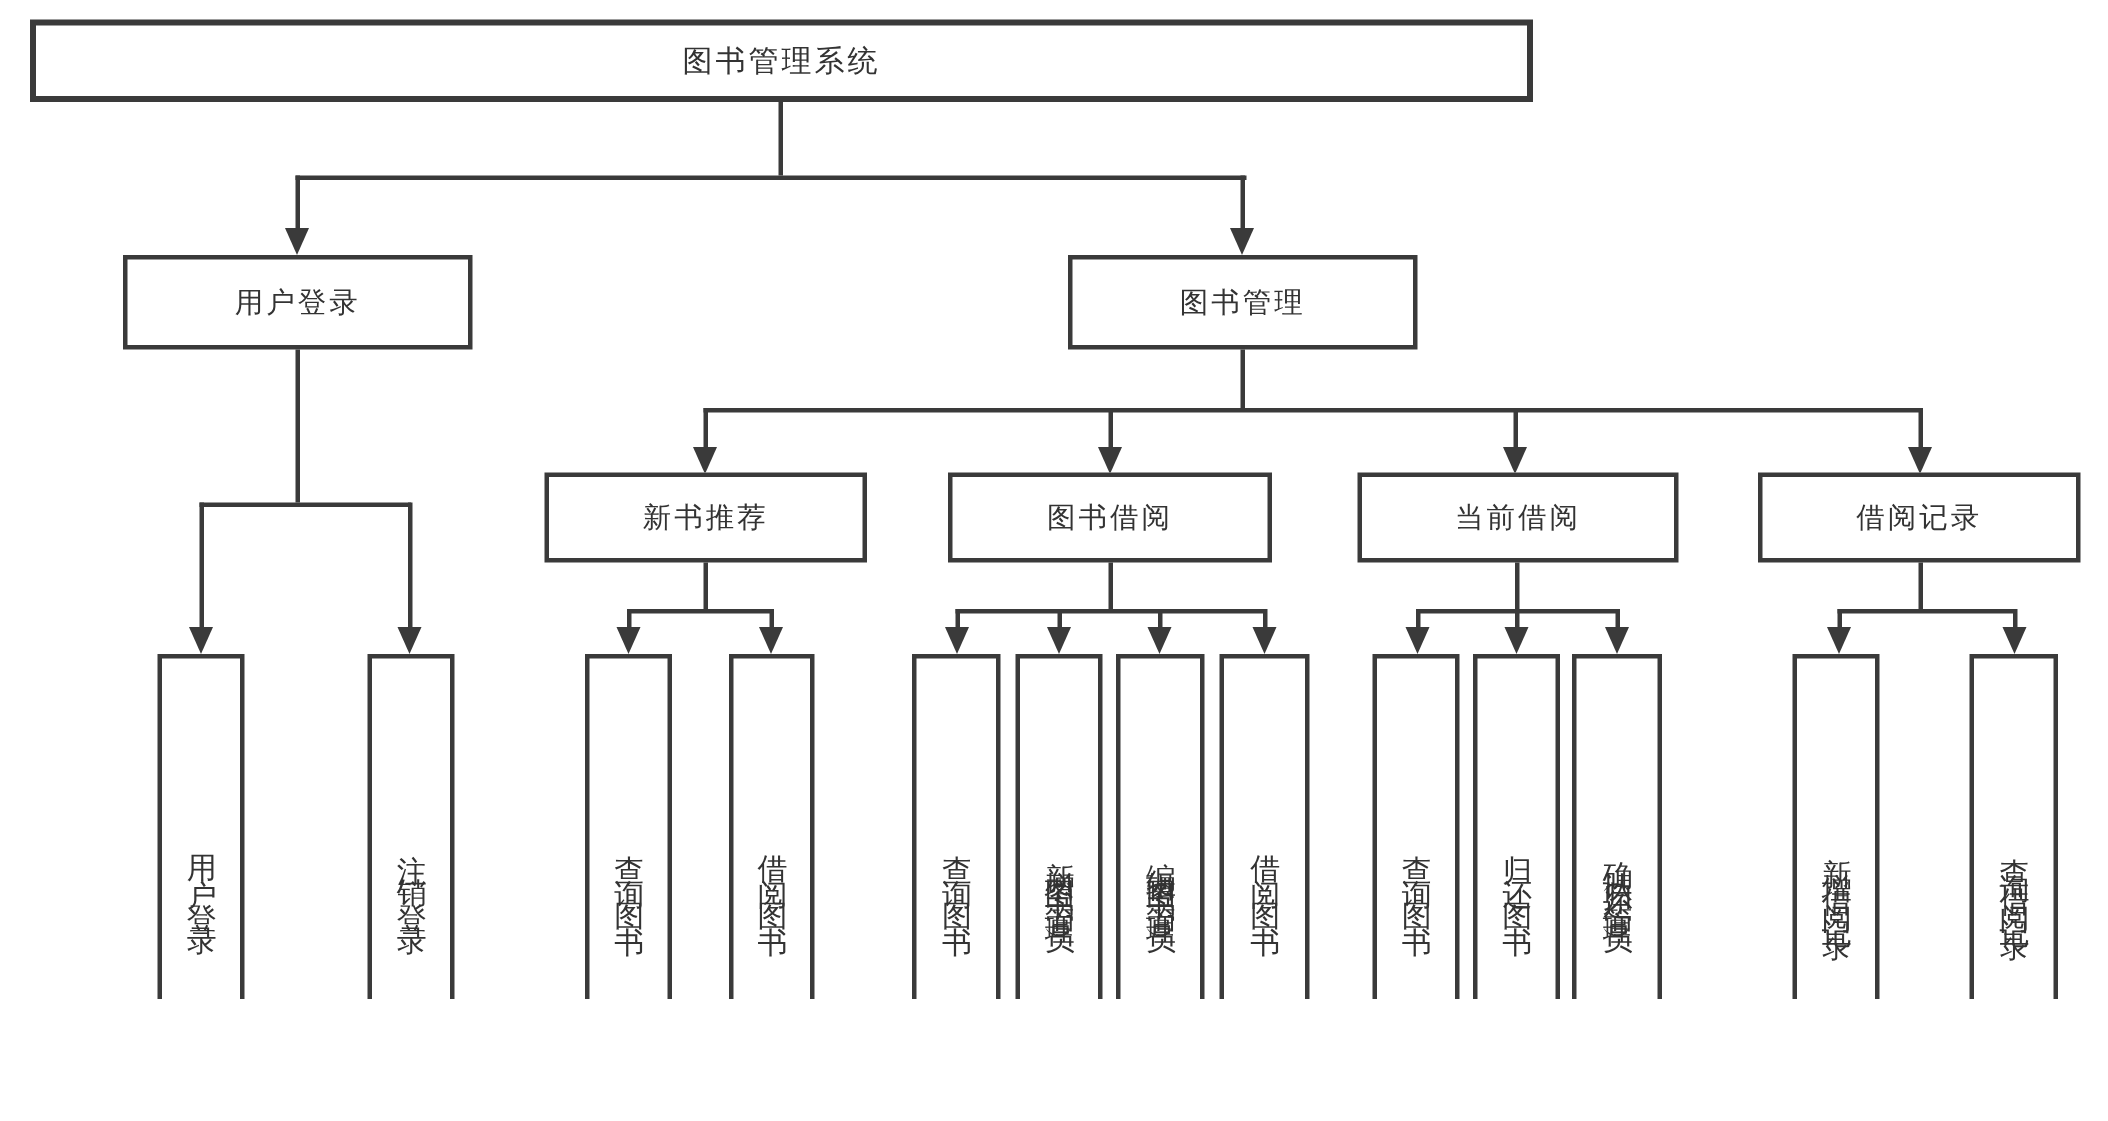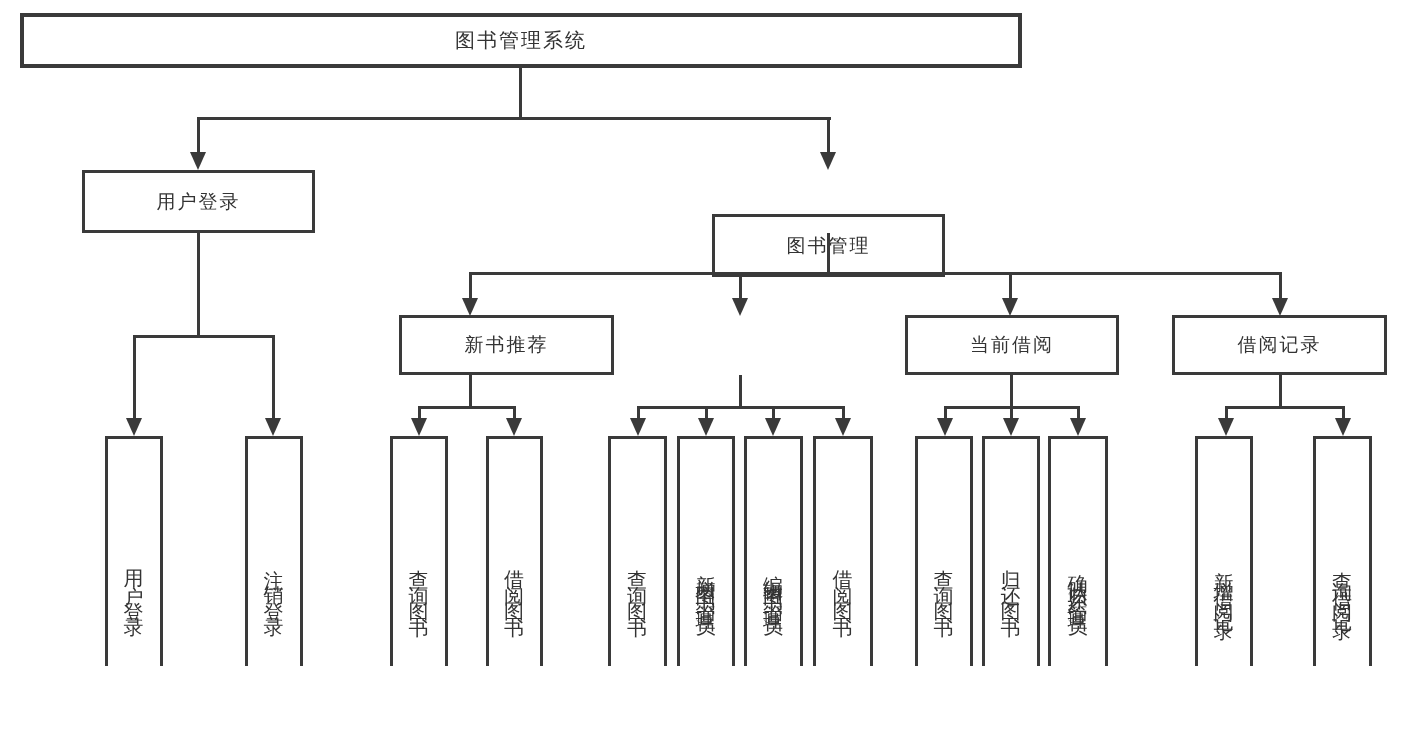--- a/index.html
+++ b/index.html
@@ -57,21 +57,21 @@
   <div class="vline" style="left:519px;top:68px;height:49px;"></div>
   <div class="hline" style="left:197px;top:117px;width:634px;"></div>
   <div class="vline" style="left:197px;top:117px;height:37px;"></div>
   <div class="arrow" style="left:190px;top:152px;"></div>
   <div class="vline" style="left:827px;top:117px;height:37px;"></div>
   <div class="arrow" style="left:820px;top:152px;"></div>
 
   <div class="node" style="left:82px;top:170px;width:233px;height:63px;">
     <span>用户登录</span>
   </div>
-  <div class="node" style="left:712px;top:170px;width:233px;height:63px;margin-top:44px;">
+  <div class="node" style="left:712px;top:170px;width:233px;height:63px;">
     <span>图书管理</span>
   </div>
 
   <div class="vline" style="left:197px;top:233px;height:102px;"></div>
   <div class="hline" style="left:133px;top:335px;width:141px;"></div>
   <div class="vline" style="left:133px;top:335px;height:85px;"></div>
   <div class="arrow" style="left:126px;top:418px;"></div>
   <div class="vline" style="left:272px;top:335px;height:85px;"></div>
   <div class="arrow" style="left:265px;top:418px;"></div>
 
@@ -79,22 +79,25 @@
   <div class="hline" style="left:469px;top:272px;width:813px;"></div>
   <div class="vline" style="left:469px;top:272px;height:28px;"></div>
   <div class="arrow" style="left:462px;top:298px;"></div>
   <div class="vline" style="left:739px;top:272px;height:28px;"></div>
   <div class="arrow" style="left:732px;top:298px;"></div>
   <div class="vline" style="left:1009px;top:272px;height:28px;"></div>
   <div class="arrow" style="left:1002px;top:298px;"></div>
   <div class="vline" style="left:1279px;top:272px;height:28px;"></div>
   <div class="arrow" style="left:1272px;top:298px;"></div>
 
-  <div class="node" style="left:363px;top:315px;width:215px;height:60px;margin-left:36px;">
+  <div class="node" style="left:363px;top:315px;width:215px;height:60px;">
     <span>新书推荐</span>
+  </div>
+  <div class="node" style="left:632px;top:315px;width:216px;height:60px;">
+    <span>图书借阅</span>
   </div>
   <div class="node" style="left:1172px;top:315px;width:215px;height:60px;">
     <span>借阅记录</span>
   </div>
   <div class="node" style="left:905px;top:315px;width:214px;height:60px;">
     <span>当前借阅</span>
   </div>
 
   <div class="vline" style="left:469px;top:375px;height:31px;"></div>
   <div class="hline" style="left:418px;top:406px;width:98px;"></div>

